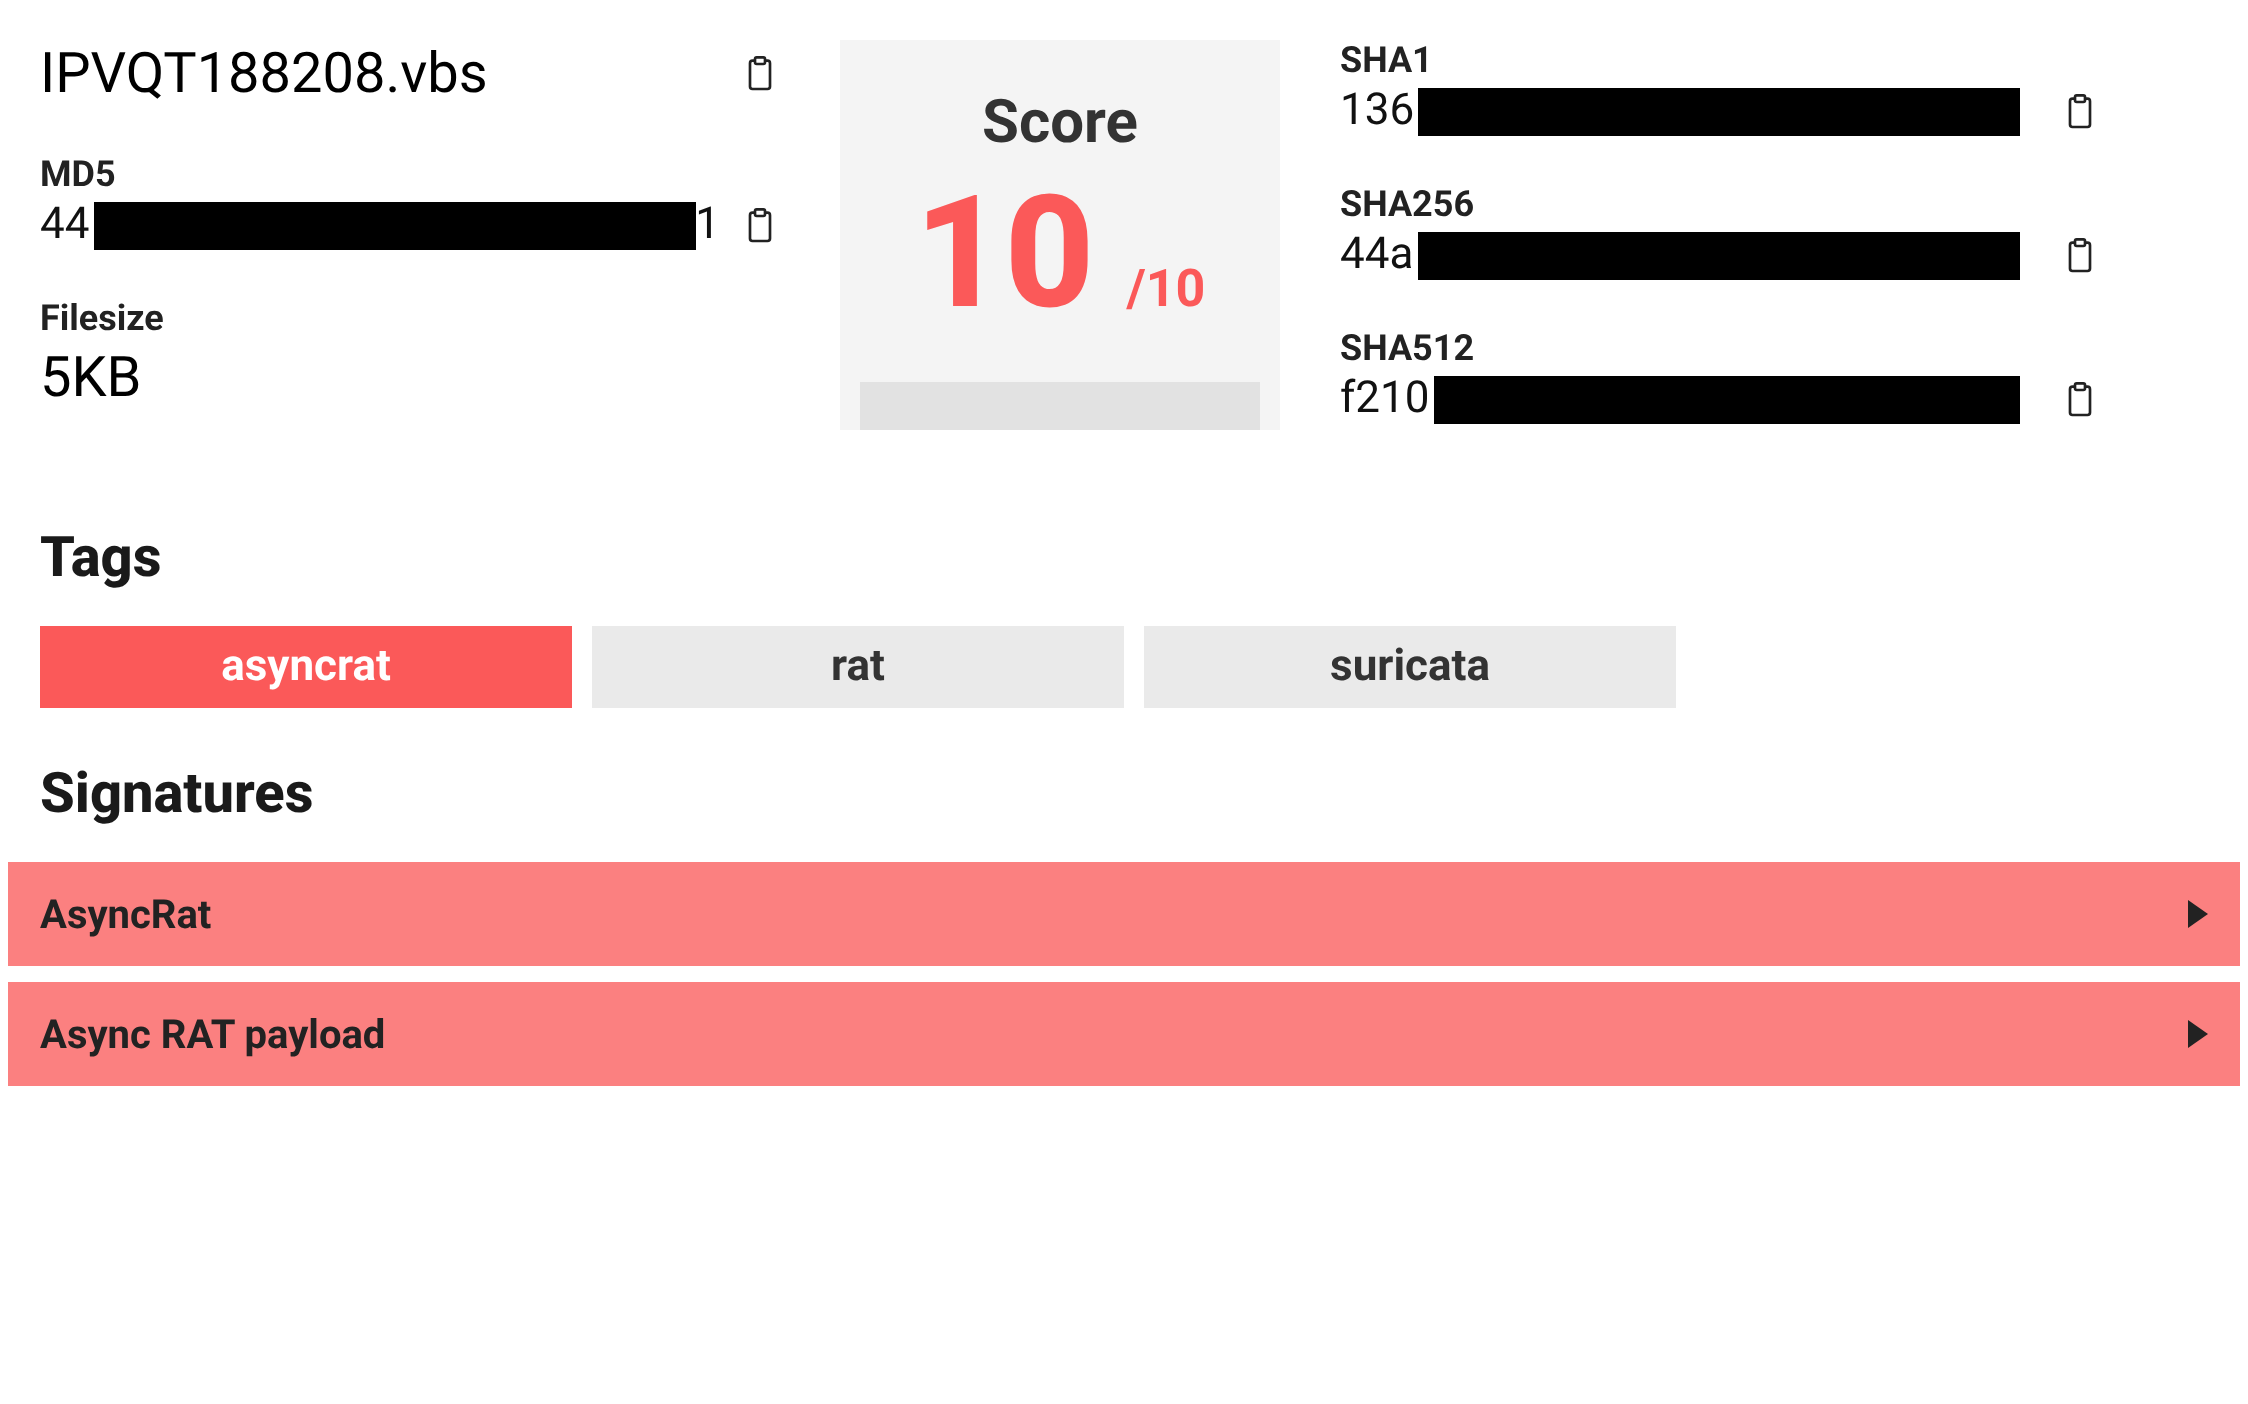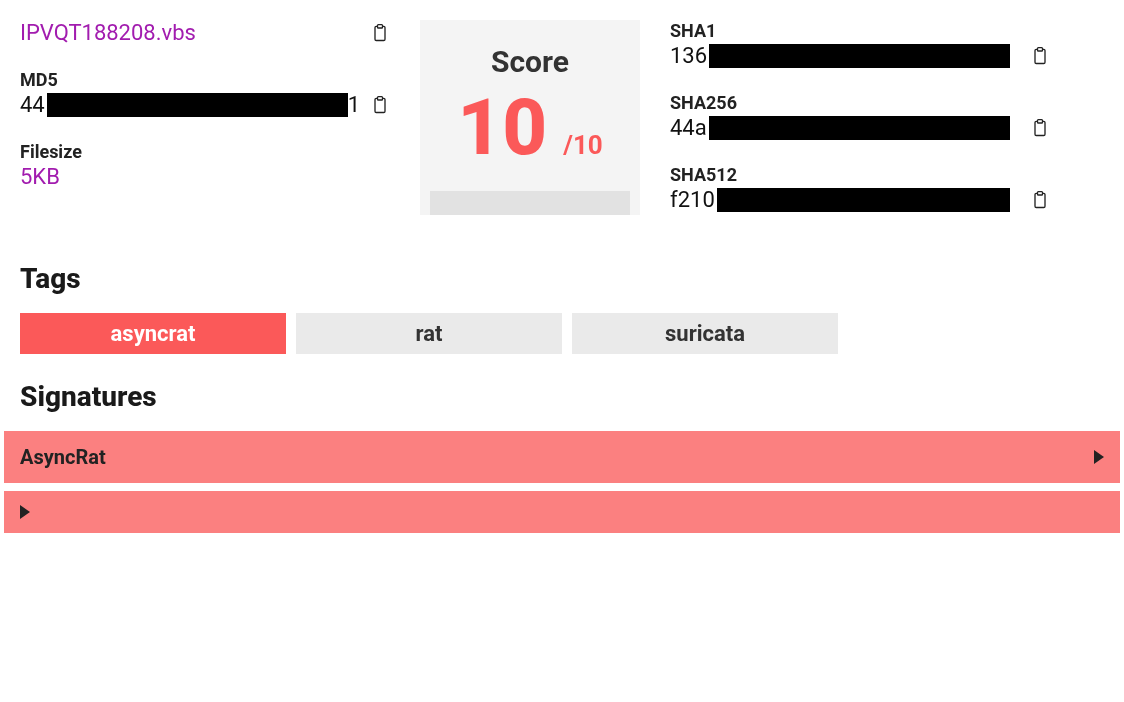--- a/index.html
+++ b/index.html
@@ -24,22 +24,22 @@
     color: #222;
     margin-bottom: 2px;
   }
   .field-value-row {
     display: flex;
     align-items: center;
     justify-content: space-between;
     gap: 10px;
   }
   .field-value {
-    font-size: 22px;
-    color: #a21caf;
+    font-size: 28px;
+    color: #000000;
     display: flex;
     align-items: center;
     max-width: 100%;
     overflow: hidden;
   }
   .hash-wrap {
     display: flex;
     align-items: center;
     width: 340px;
   }
@@ -235,15 +235,16 @@
     <div class="tag tag-inactive">suricata</div>
   </div>
 
 <h2 class="section">Signatures</h2>
 <div class="sigs-wrap" id="sigs-wrap">
     <div class="sig-row">
       <div class="sig-label">AsyncRat</div>
       <div class="sig-arrow"></div>
     </div>
     <div class="sig-row">
+      <div class="sig-label">Async RAT payload</div>
       <div class="sig-arrow"></div>
     </div>
   </div>
 
 </body></html>

